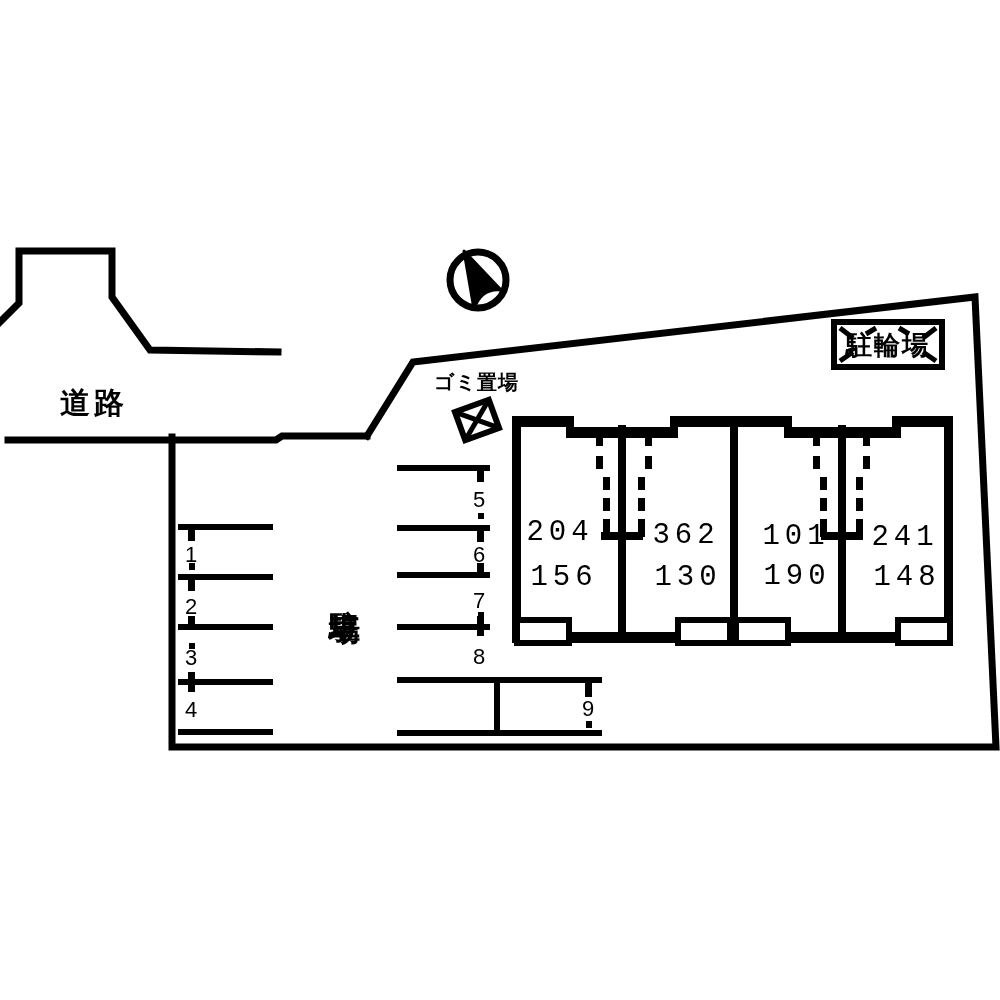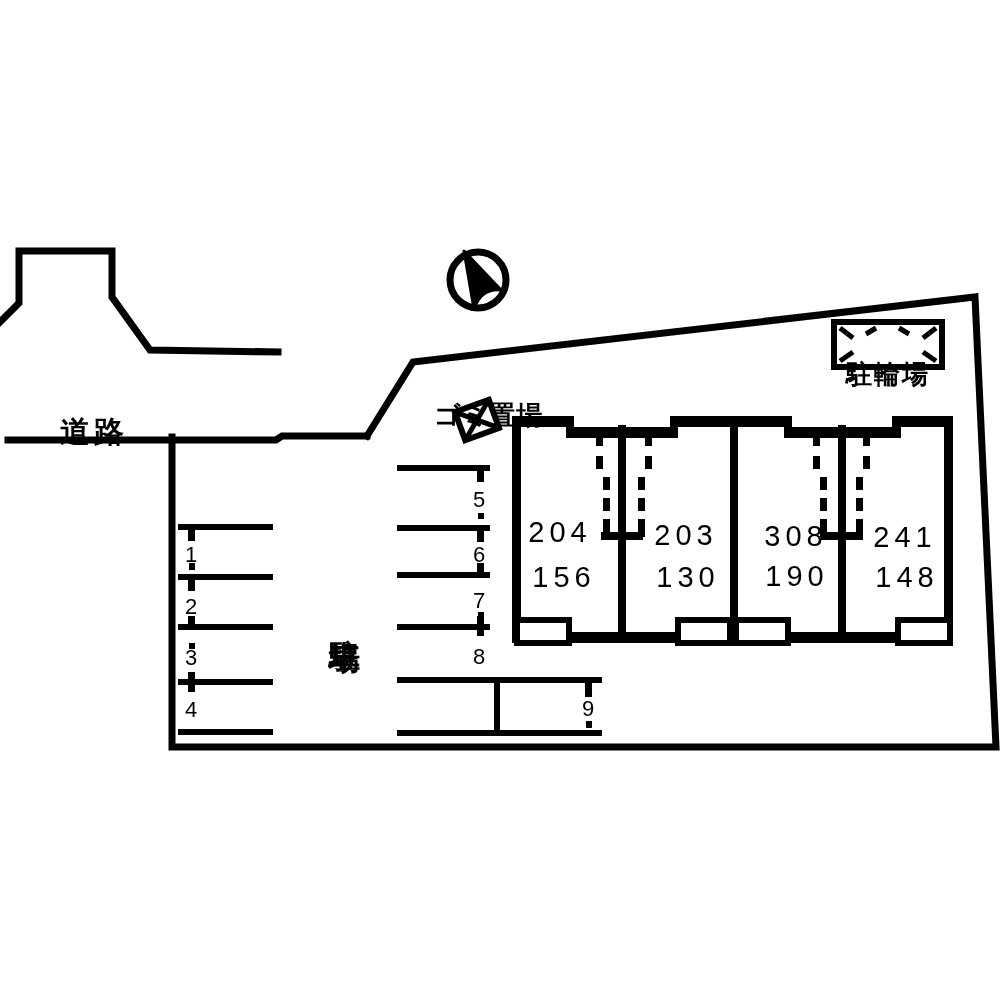--- a/index.html
+++ b/index.html
@@ -1,32 +1,32 @@
 <!DOCTYPE html>
 <html><head>
 <meta charset="utf-8">
 <style>
   html,body{margin:0;padding:0;background:#ffffff;}
   .canvas{
     position:relative;width:1000px;height:1000px;background:#ffffff;
     font-family:"Liberation Sans",sans-serif;color:#000;overflow:hidden;
   }
   .canvas svg{position:absolute;left:0;top:0;}
-  .lbl{position:absolute;white-space:nowrap;margin-top:29px;}
+  .lbl{position:absolute;white-space:nowrap;}
   .cjk{font-weight:bold;letter-spacing:4px;}
   .road-lbl{left:60px;top:383px;font-size:30px;}
   .parking-lbl{
     left:323px;top:585px;font-size:31px;
     writing-mode:vertical-rl;text-orientation:upright;letter-spacing:2px;
   }
-  .garbage-lbl{left:434px;top:369px;font-size:26px;letter-spacing:1px;}
+  .garbage-lbl{left:434px;top:369px;font-size:20px;letter-spacing:1px;}
   .bike-lbl{left:888px;top:345px;font-size:26px;transform:translate(-50%,-50%);letter-spacing:2px;}
   .unit{
     position:absolute;transform:translate(-50%,-50%);
-    font-family:Liberation Sans, sans-serif;
+    font-family:Liberation Mono, monospace;
     font-size:29px;letter-spacing:5px;
   }
   .pnum{
     position:absolute;transform:translate(-50%,-50%);
     font-size:22px;font-family:"Liberation Sans",sans-serif;
   }
 </style>
 </head>
 <body>
 
@@ -148,23 +148,23 @@
     </g>
   </svg>
 
   <div class="lbl cjk road-lbl">道路</div>
   <div class="lbl cjk parking-lbl">駐車場</div>
   <div class="lbl cjk garbage-lbl">ゴミ置場</div>
   <div class="lbl cjk bike-lbl">駐輪場</div>
 
   <div class="unit" style="left:560px;top:532px">204</div>
   <div class="unit" style="left:564px;top:577px">156</div>
-  <div class="unit" style="left:686px;top:535px">203</div>
+  <div class="unit" style="left:686px;top:535px">362</div>
   <div class="unit" style="left:688px;top:577px">130</div>
-  <div class="unit" style="left:796px;top:536px">308</div>
+  <div class="unit" style="left:796px;top:536px">101</div>
   <div class="unit" style="left:797px;top:576px">190</div>
   <div class="unit" style="left:905px;top:537px">241</div>
   <div class="unit" style="left:907px;top:577px">148</div>
 
   <div class="pnum" style="left:191px;top:555px">1</div>
   <div class="pnum" style="left:191px;top:607px">2</div>
   <div class="pnum" style="left:191px;top:658px">3</div>
   <div class="pnum" style="left:191px;top:710px">4</div>
   <div class="pnum" style="left:479px;top:500px">5</div>
   <div class="pnum" style="left:479px;top:555px">6</div>

